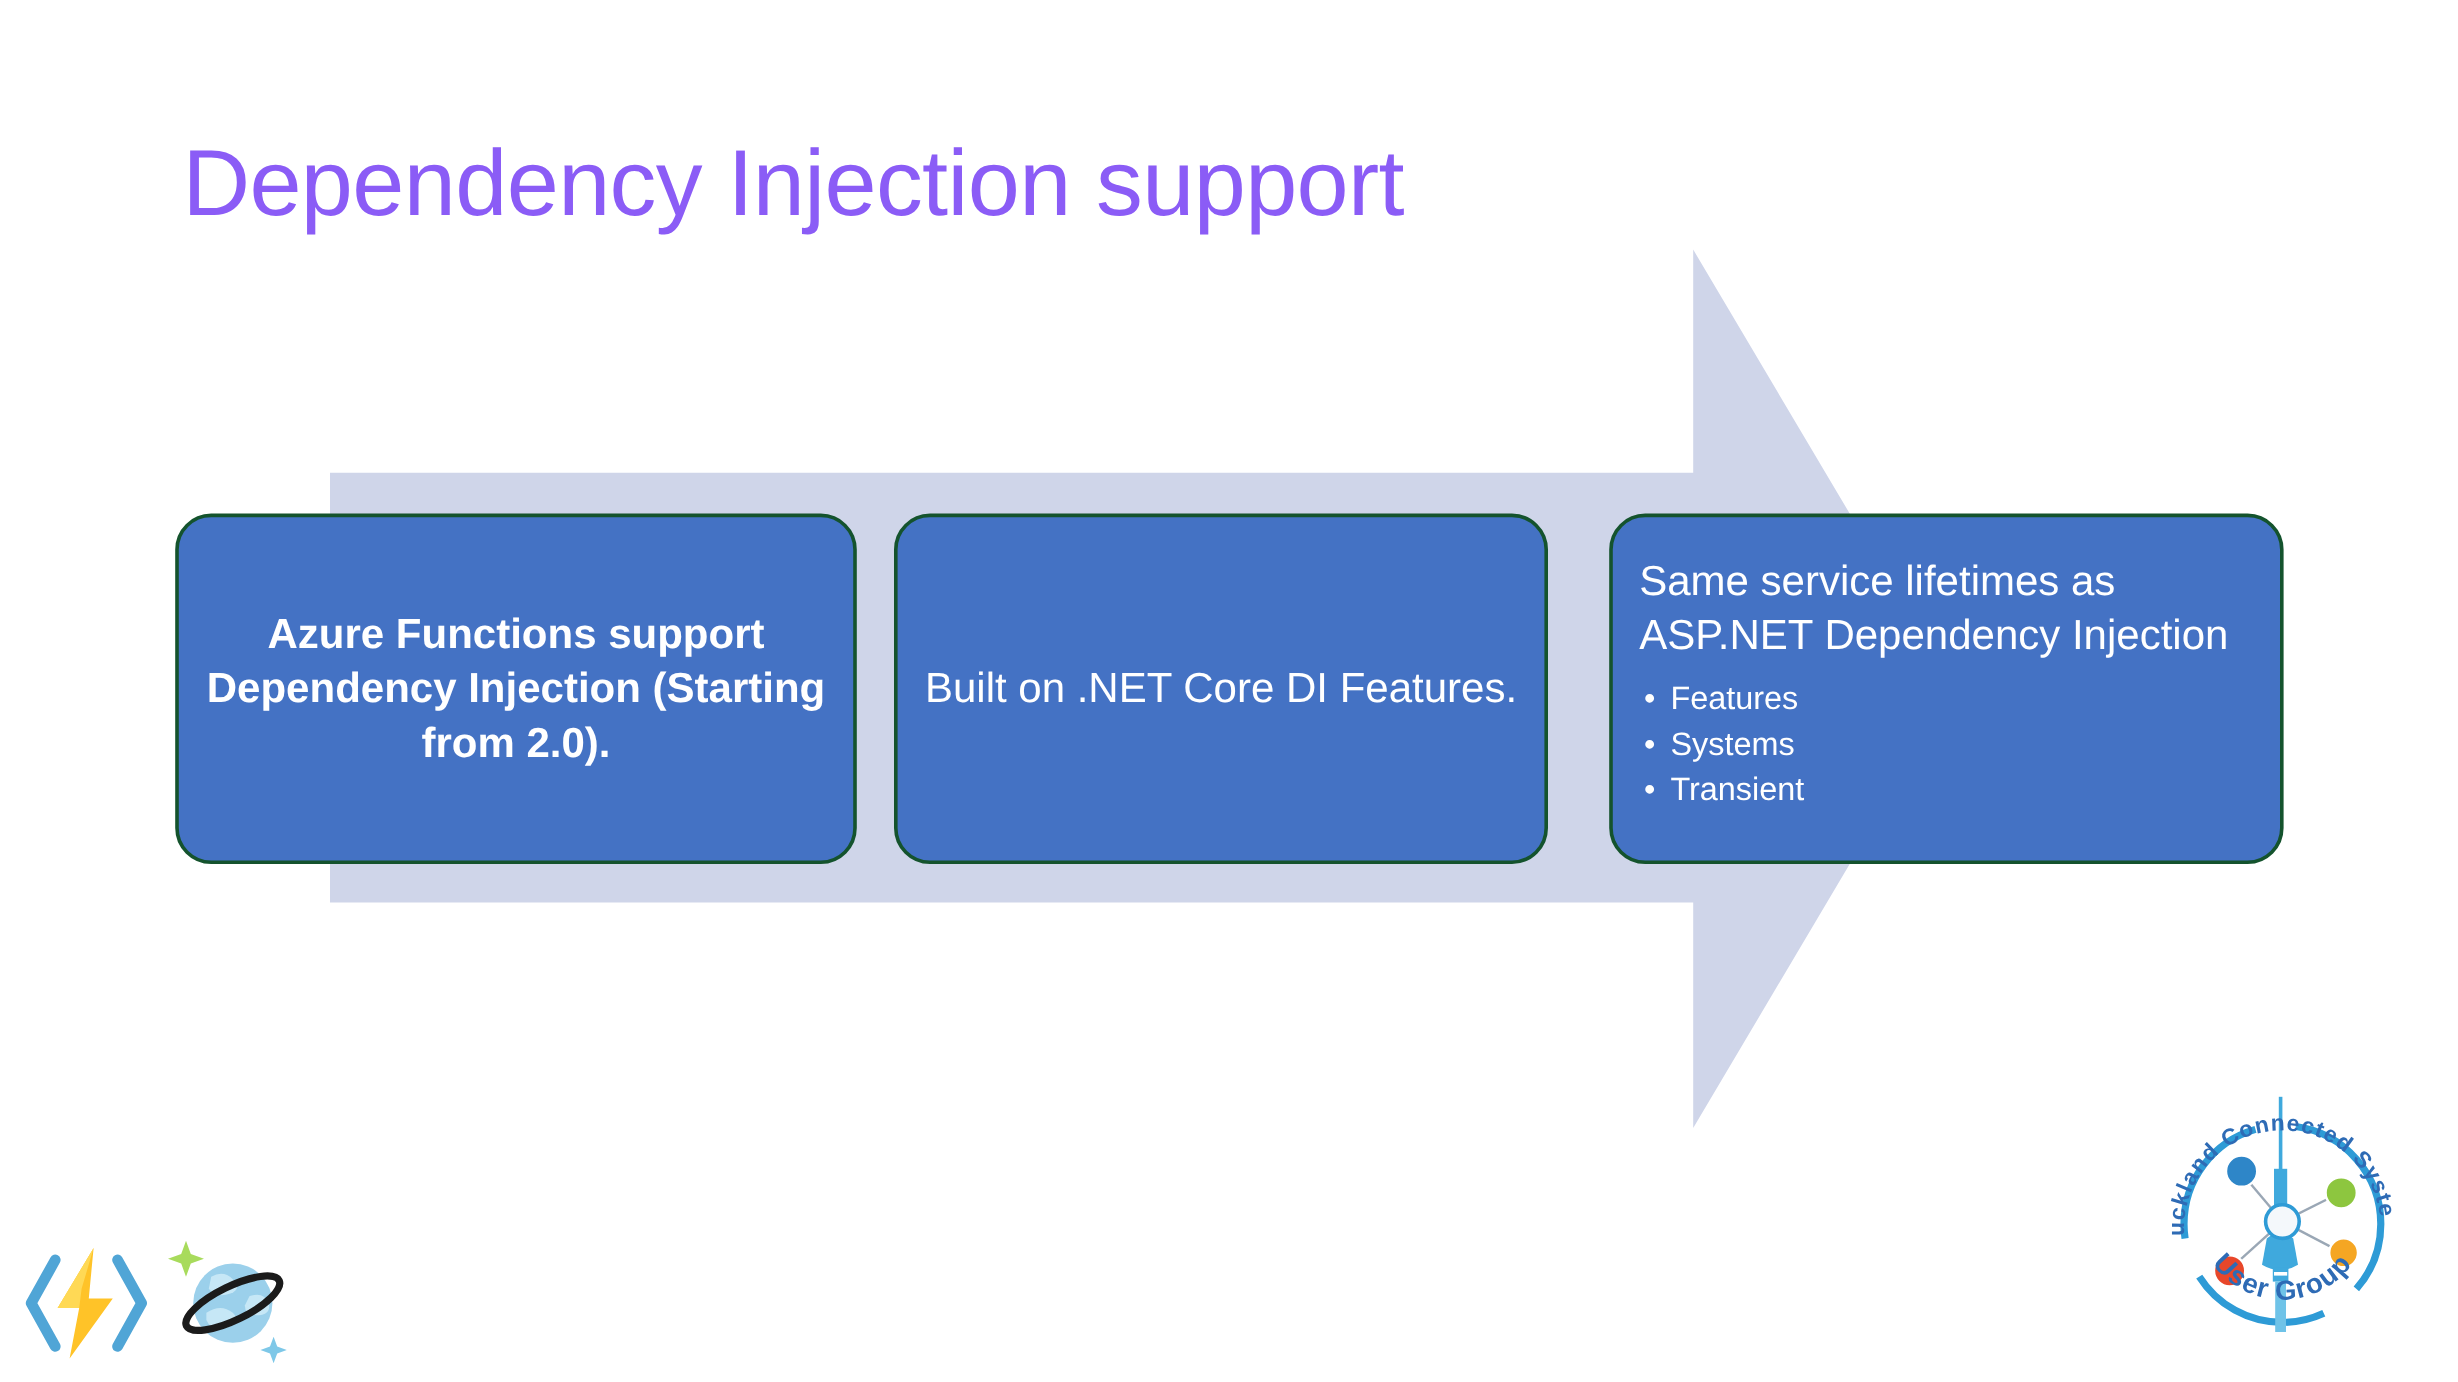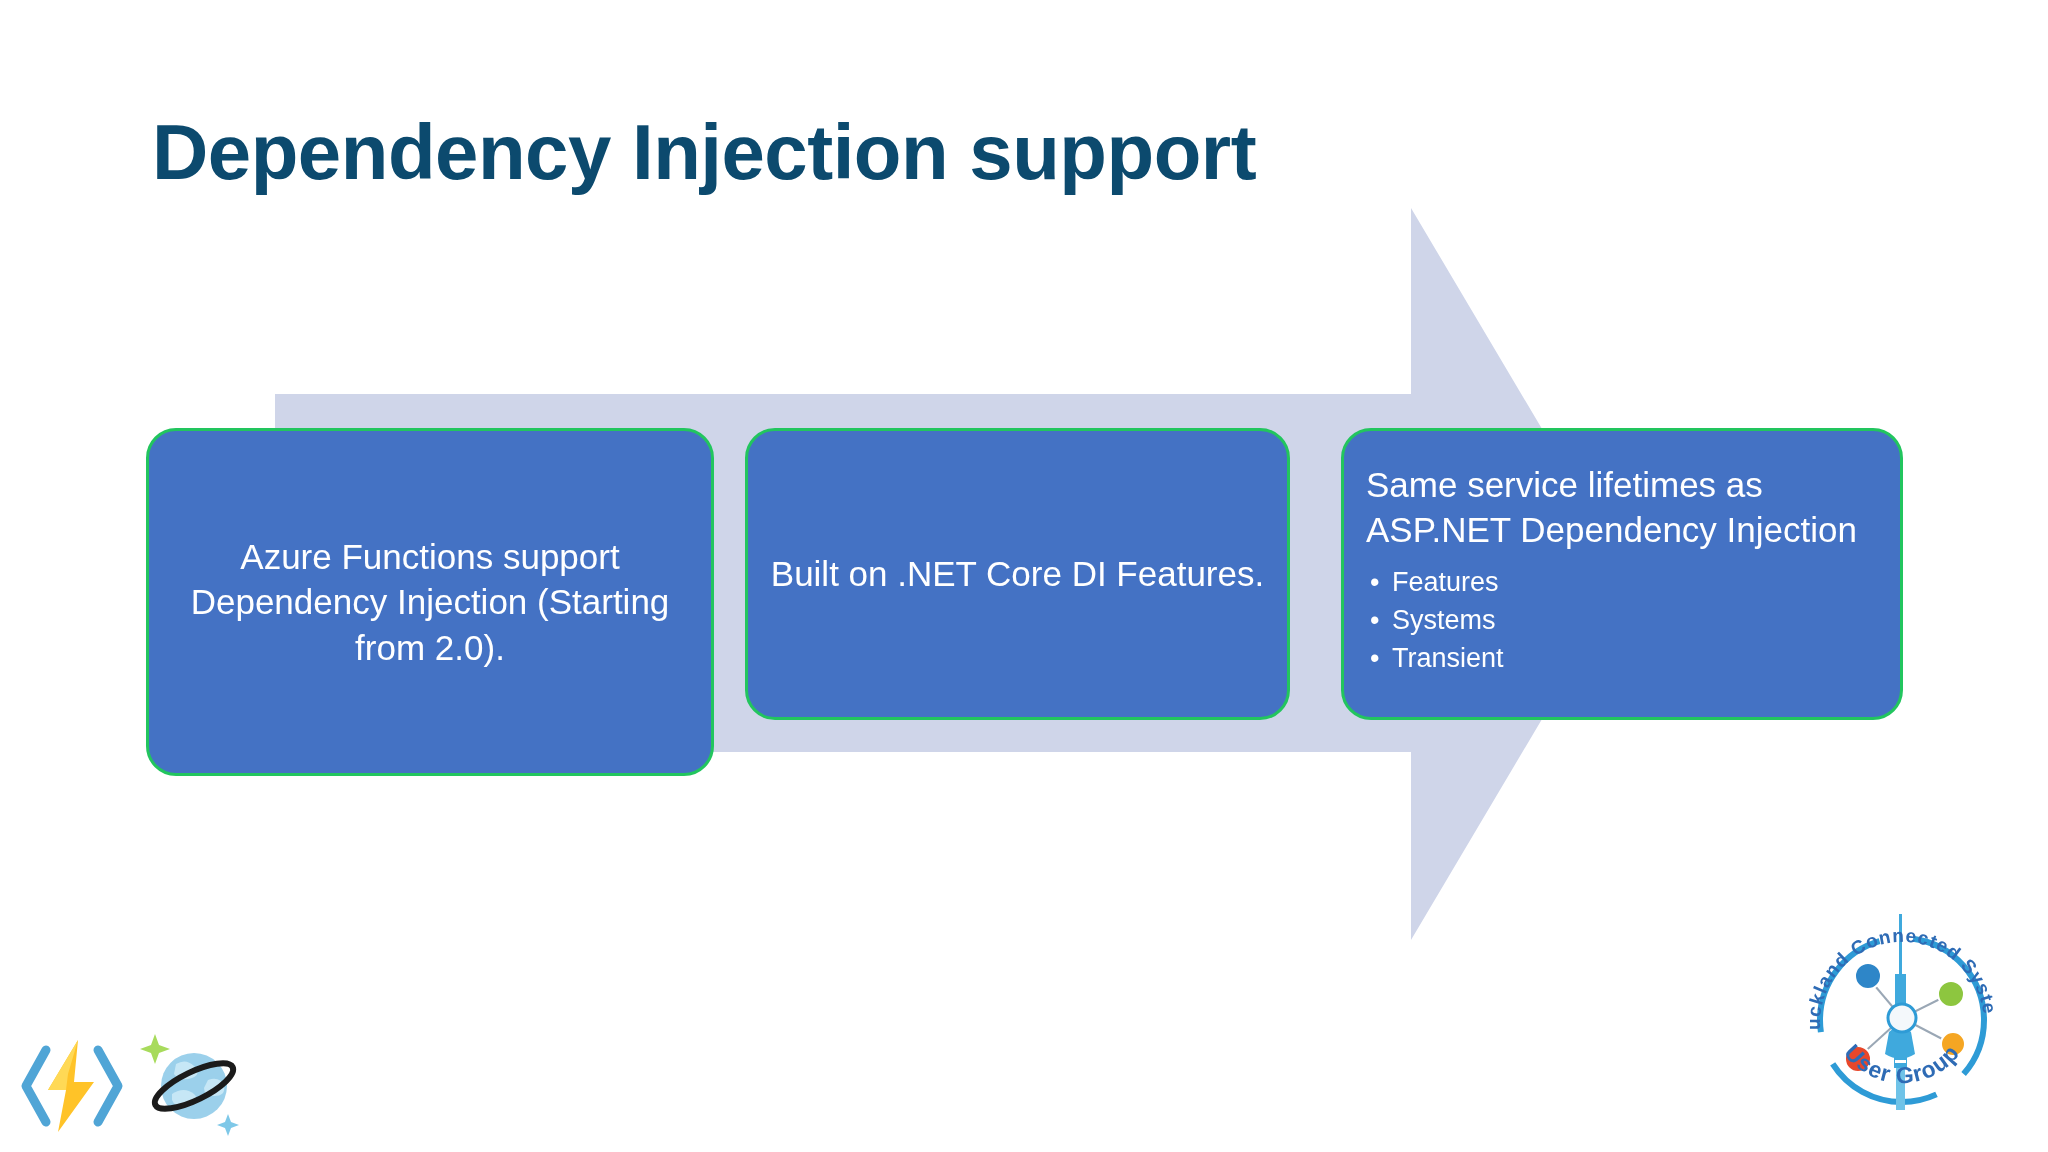--- a/index.html
+++ b/index.html
@@ -21,22 +21,22 @@
     background: #ffffff;
   }
 
   
   .slide-title {
     position: absolute;
     left: 152px;
     top: 108px;
     width: 1500px;
     font-size: 78px;
-    font-weight: bold;
-    color: #0c4a6e;
+    font-weight: normal;
+    color: #8b5cf6;
     letter-spacing: -0.5px;
     line-height: 1.15;
     white-space: nowrap;
   }
 
   
   .arrow-layer {
     position: absolute;
     left: 0;
     top: 0;
@@ -50,35 +50,36 @@
     position: absolute;
     left: 0;
     top: 0;
     width: 2048px;
     height: 1152px;
   }
 
   .box {
     position: absolute;
     background: #4472C4;
-    border: 3px solid #22c55e;
+    border: 3px solid #14532d;
     border-radius: 30px;
     box-sizing: border-box;
     color: #ffffff;
     display: flex;
     flex-direction: column;
     justify-content: center;
   }
 
   .box-1 {
     left: 146px;
     top: 428px;
     width: 568px;
-    height: 348px;
+    height: 292px;
     align-items: center;
+    font-weight: bold;
   }
   .box-2 {
     left: 745px;
     top: 428px;
     width: 545px;
     height: 292px;
     align-items: center;
   }
   .box-3 {
     left: 1341px;

